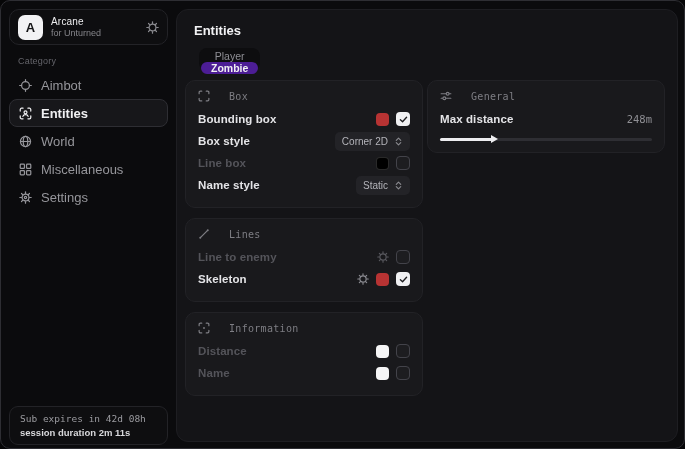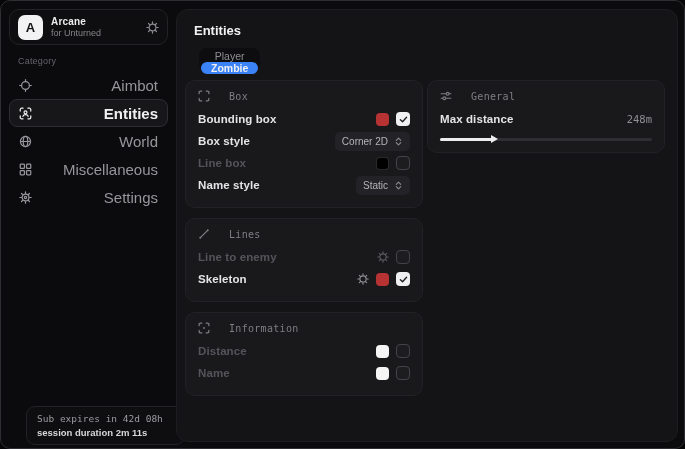--- a/index.html
+++ b/index.html
@@ -12,50 +12,50 @@
   
   .sidebar{position:absolute;left:0;top:0;width:175px;height:100%;}
   .brand{
     position:absolute;left:8px;top:8px;width:159px;height:36px;
     border:1px solid #232327;background:#0e0e10;border-radius:10px;
     display:flex;align-items:center;padding:0 8px;
   }
   .logo{width:25px;height:25px;border-radius:7px;background:#f2f2f4;color:#141416;
     display:flex;align-items:center;justify-content:center;font-weight:bold;font-size:13px;flex:none;}
   .brand-text{margin-left:8px;flex:1;min-width:0;}
-  .brand-title{font-size:10px;font-weight:bold;color:#ececee;letter-spacing:.2px;}
+  .brand-title{font-size:10px;font-weight:normal;color:#ececee;letter-spacing:.2px;}
   .brand-sub{font-size:9px;color:#85858a;margin-top:1px;}
   .brand-action{color:#8a8a8f;display:flex;cursor:pointer;}
   .category{position:absolute;left:17px;top:55px;font-size:9px;color:#64646a;letter-spacing:.2px;}
   .nav{position:absolute;left:8px;top:70px;width:159px;}
   .nav-item{
-    height:28px;display:flex;align-items:center;padding:0 9px;
-    color:#96969b;font-size:15px;border-radius:8px;border:1px solid transparent;cursor:pointer;justify-content:space-between;
+    height:28px;display:flex;align-items:center;gap:9px;padding:0 9px;
+    color:#96969b;font-size:13px;border-radius:8px;border:1px solid transparent;cursor:pointer;
   }
   .nav-item.active{background:#17171a;border-color:#2e2e33;color:#f0f0f2;font-weight:bold;}
   .nav-icon{display:flex;flex:none;}
   .subcard{
-    position:absolute;left:25px;top:405px;width:159px;height:39px;
+    position:absolute;left:8px;top:405px;width:159px;height:39px;
     border:1px solid #232327;border-radius:9px;background:#0e0e10;padding:6px 10px;
   }
   .sub-line1{font-family:"DejaVu Sans Mono",monospace;font-size:9.5px;color:#9b9ba0;white-space:nowrap;}
   .sub-line2{font-size:9.5px;font-weight:bold;color:#d8d8db;margin-top:3px;white-space:nowrap;}
   
   .mainpanel{
     position:absolute;left:175px;top:8px;width:502px;height:433px;
     background:#141417;border:1px solid #1e1e22;border-radius:12px;
   }
   .main-title{position:absolute;left:17px;top:13px;font-size:13px;font-weight:bold;color:#f2f2f4;}
   .tabs{
     position:absolute;left:22px;top:38px;height:23px;background:#0d0d0f;
     border-radius:8px;display:flex;align-items:center;padding:2px;flex-direction:column;
   }
   .tab{padding:0 10px;height:19px;display:flex;align-items:center;font-size:10.5px;
     color:#8f8f95;border-radius:6px;cursor:pointer;white-space:nowrap;}
-  .tab.active{background:#3b82f6;color:#f0f0f2;font-weight:bold;}
+  .tab.active{background:#4c1d95;color:#f0f0f2;font-weight:bold;}
   .col-left{position:absolute;left:8px;top:70px;width:238px;}
   .col-right{position:absolute;left:250px;top:70px;width:238px;}
   .card{
     background:#19191c;border:1px solid #222226;border-radius:10px;
     padding:9px 12px 11px;margin-bottom:10px;
   }
   .card-head{display:flex;align-items:center;gap:19px;color:#7e7e84;
     font-family:"DejaVu Sans Mono",monospace;font-size:10px;margin-bottom:6px;letter-spacing:.3px;}
   .card-head .hicon{display:flex;flex:none;}
   .row{display:flex;align-items:center;height:22px;}

